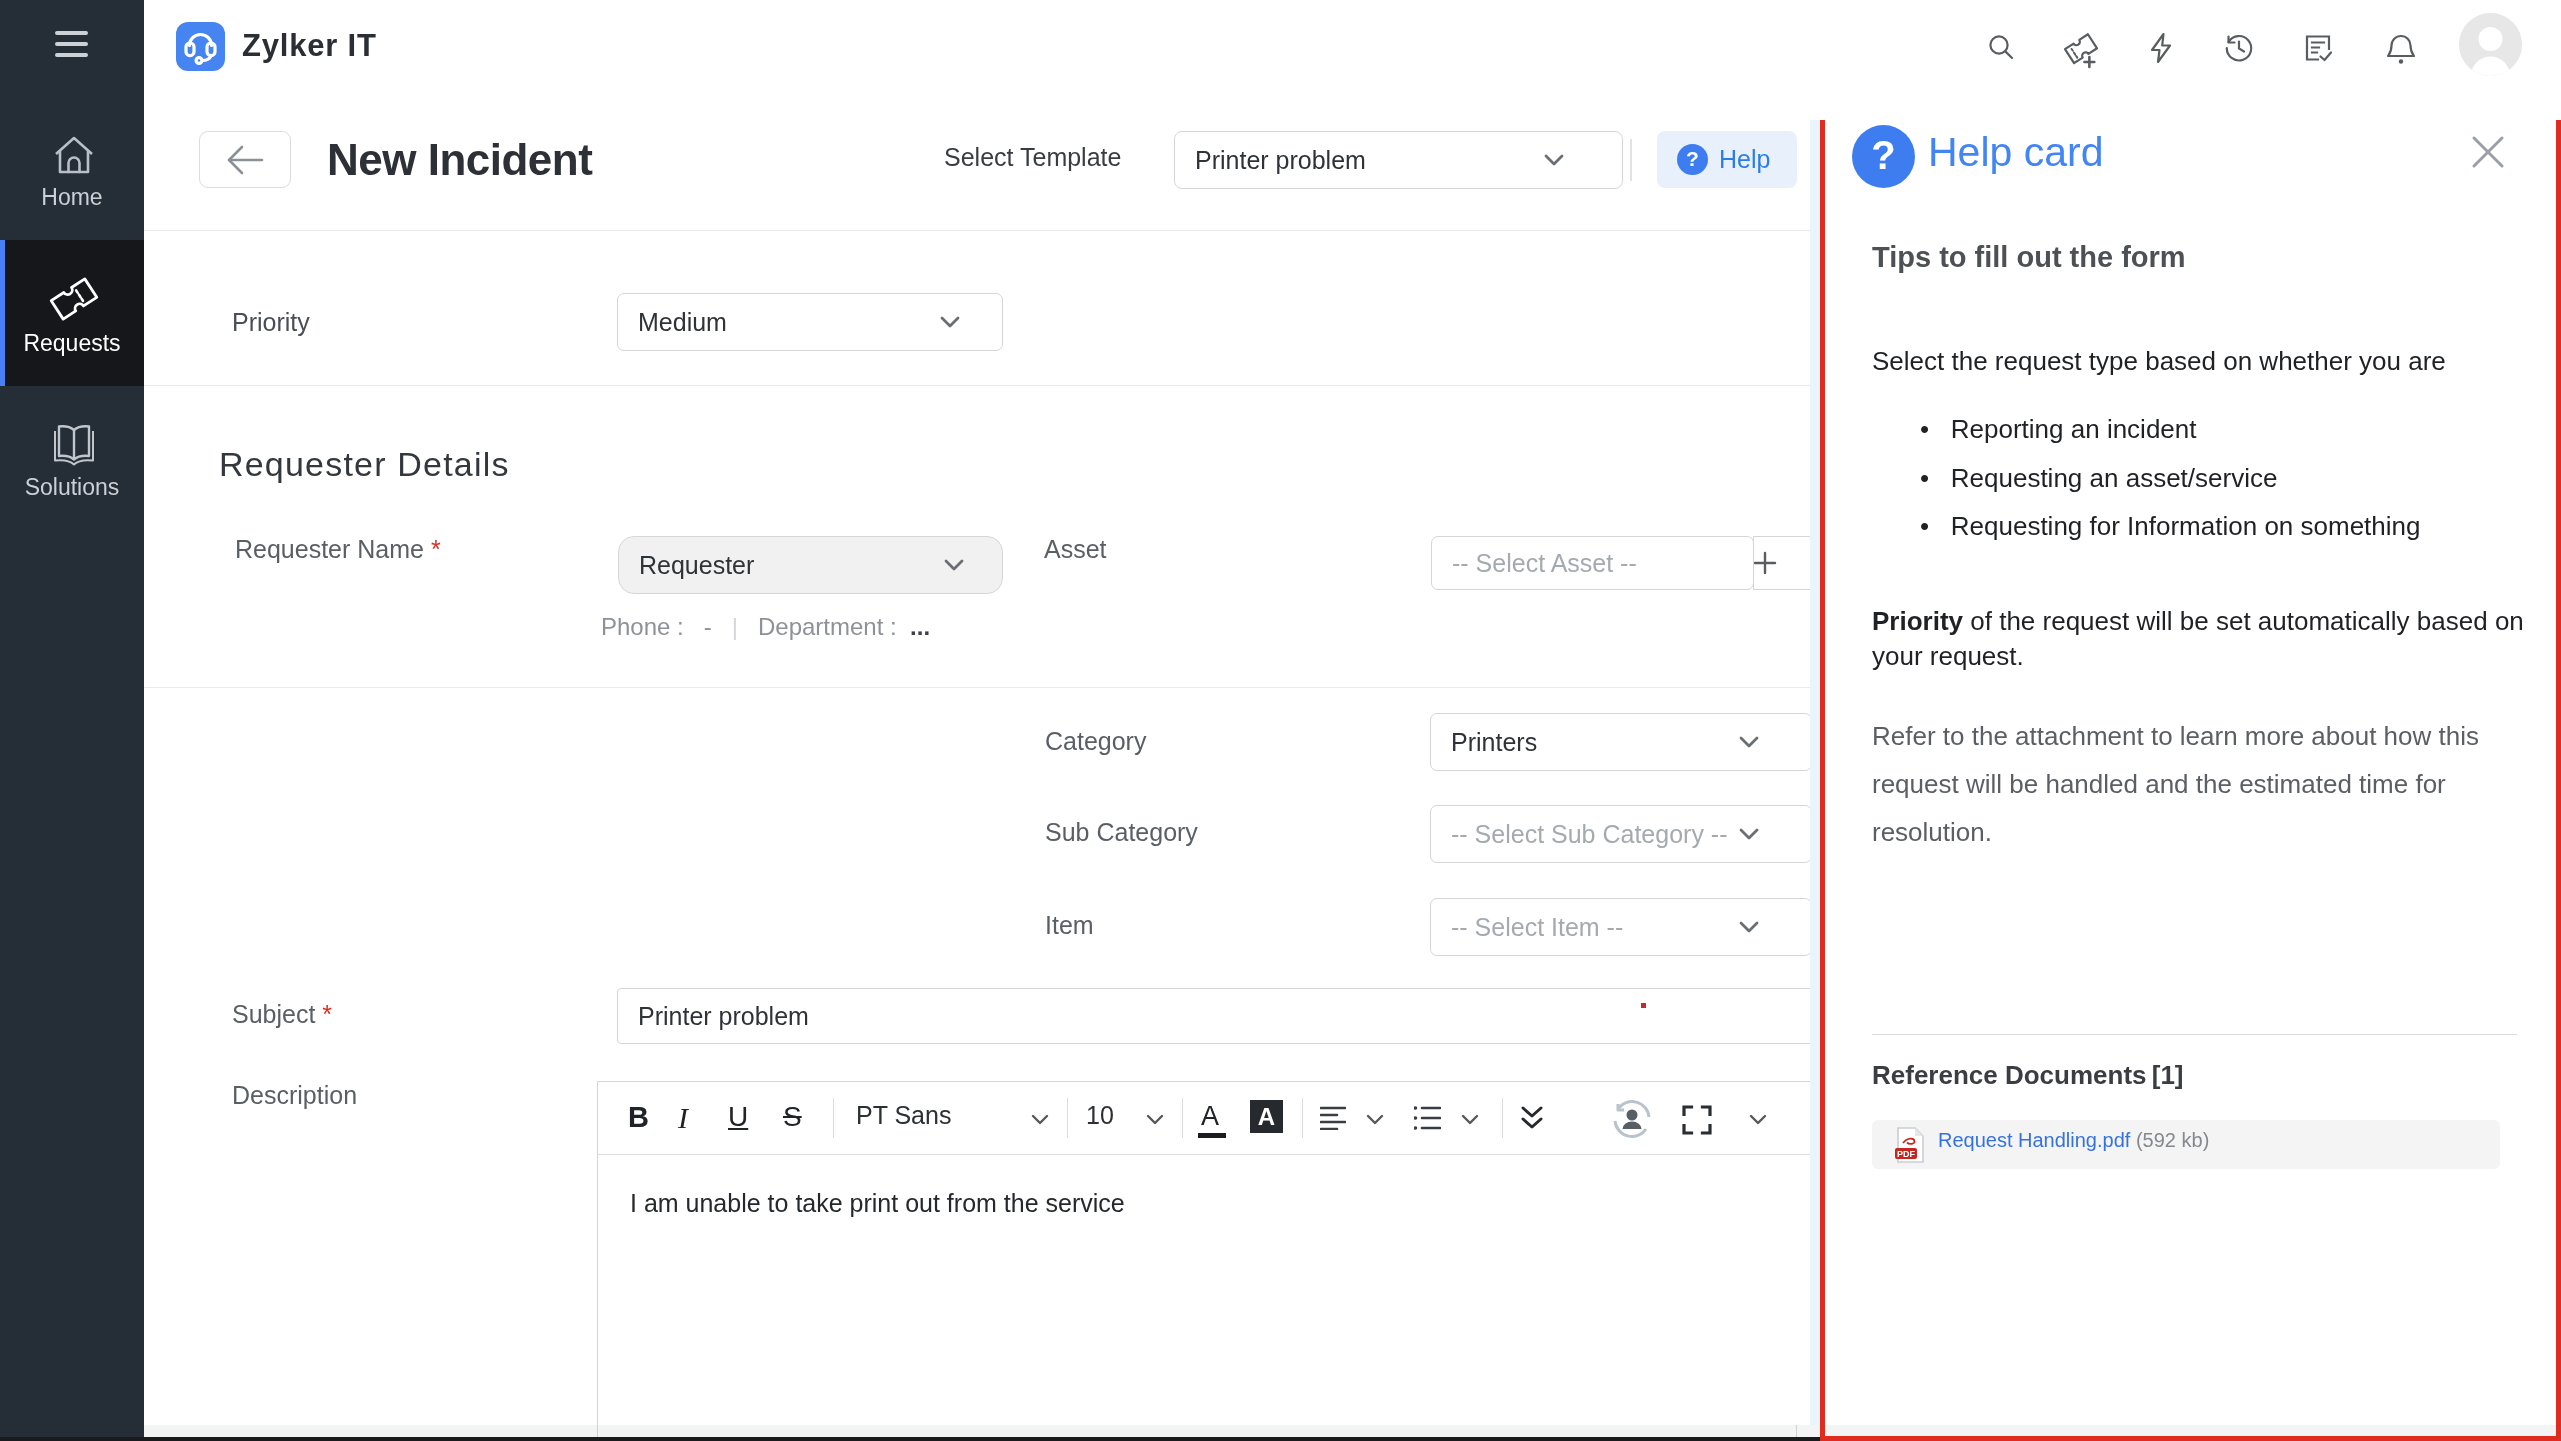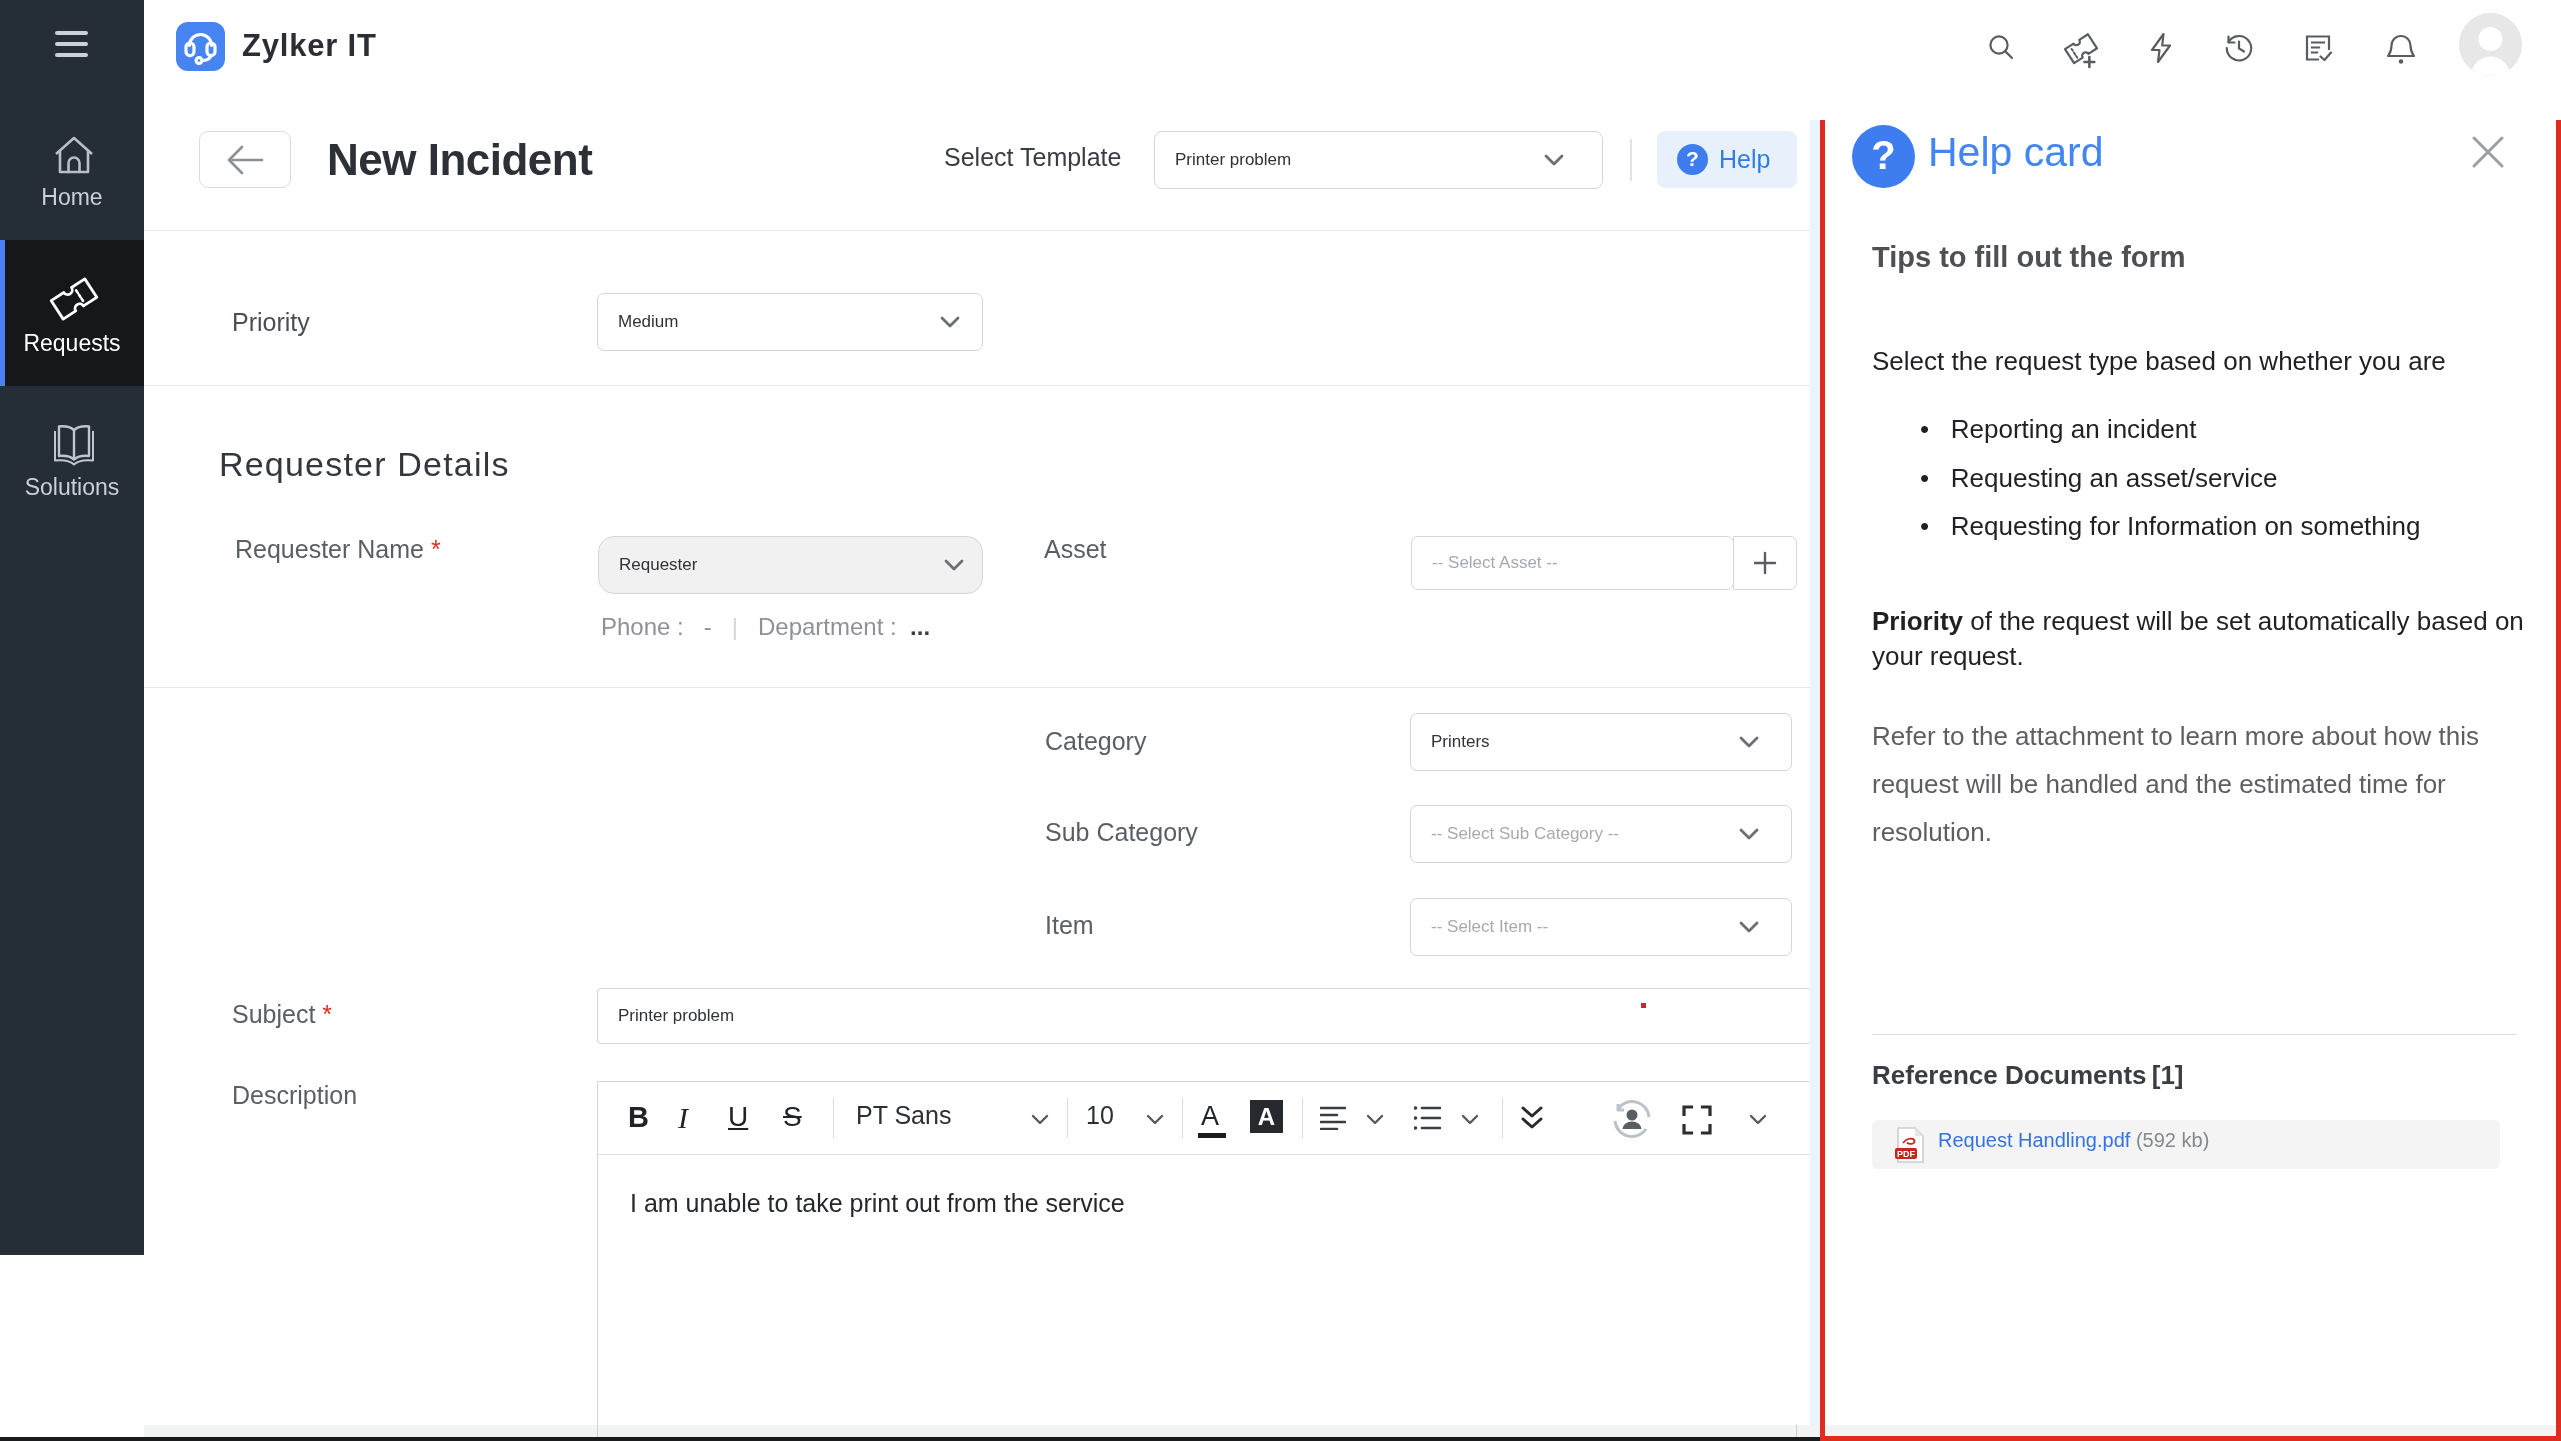--- a/index.html
+++ b/index.html
@@ -9,32 +9,32 @@
   
   #topbar { position:absolute; left:0; top:0; width:2561px; height:120px; background:#fff; z-index:5; }
   #topshadow { position:absolute; left:144px; top:95px; width:2417px; height:12px;
     background:linear-gradient(#ececec, rgba(255,255,255,0)); z-index:4; }
   #logo { position:absolute; left:176px; top:22px; width:49px; height:49px; border-radius:12px; background:#4584f1; }
   #brand { position:absolute; left:242px; top:28px; font-size:31px; font-weight:bold; letter-spacing:0.8px; color:#2b2f35; }
   .topicon { position:absolute; top:32px; }
   #avatar { position:absolute; left:2459px; top:13px; width:63px; height:63px; border-radius:50%; background:#e8e8e8; overflow:hidden; }
 
   
-  #sidebar { position:absolute; left:0; top:0; width:144px; height:1255px; background:#252d37; z-index:6; }
+  #sidebar { position:absolute; left:0; top:0; width:144px; height:1437px; background:#252d37; z-index:6; }
   .burger { position:absolute; left:55px; width:33px; height:4px; border-radius:2px; background:#ccd1d7; }
   .navlabel { width:144px; text-align:center; font-size:23px; color:#cbd0d6; position:absolute; }
   #req-active { position:absolute; left:0; top:240px; width:144px; height:146px; background:#15171b; }
   #req-strip { position:absolute; left:0; top:240px; width:5px; height:146px; background:#4b80f5; }
 
   
   #main { position:absolute; left:144px; top:95px; width:1666px; height:1346px; background:#fff; z-index:1; }
   .divider { position:absolute; left:0; width:1666px; height:1px; background:#e9e9e9; }
   .lbl { position:absolute; font-size:25px; color:#5a5f66; }
   .fieldbox { position:absolute; border:1px solid #d6d6d6; border-radius:7px; background:#fff;
-    font-size:17px; color:#2f3338; display:flex; align-items:center; padding-left:20px; }
+    font-size:25px; color:#2f3338; display:flex; align-items:center; padding-left:20px;margin-left:20px; }
   .phbox { color:#a5aab0; }
   .chev { position:absolute; width:24px; height:24px; }
   .red { color:#d83025; }
 
   
   #backbtn { position:absolute; left:55px; top:36px; width:92px; height:57px; border:1px solid #dcdcdc; border-radius:9px; }
   #nititle { position:absolute; left:183px; top:40px; font-size:44px; font-weight:bold; color:#2d3137; letter-spacing:-0.5px; }
 
   
   #bluestrip { position:absolute; left:1810px; top:95px; width:10px; height:1330px; background:#e9f4fc; z-index:2; }

